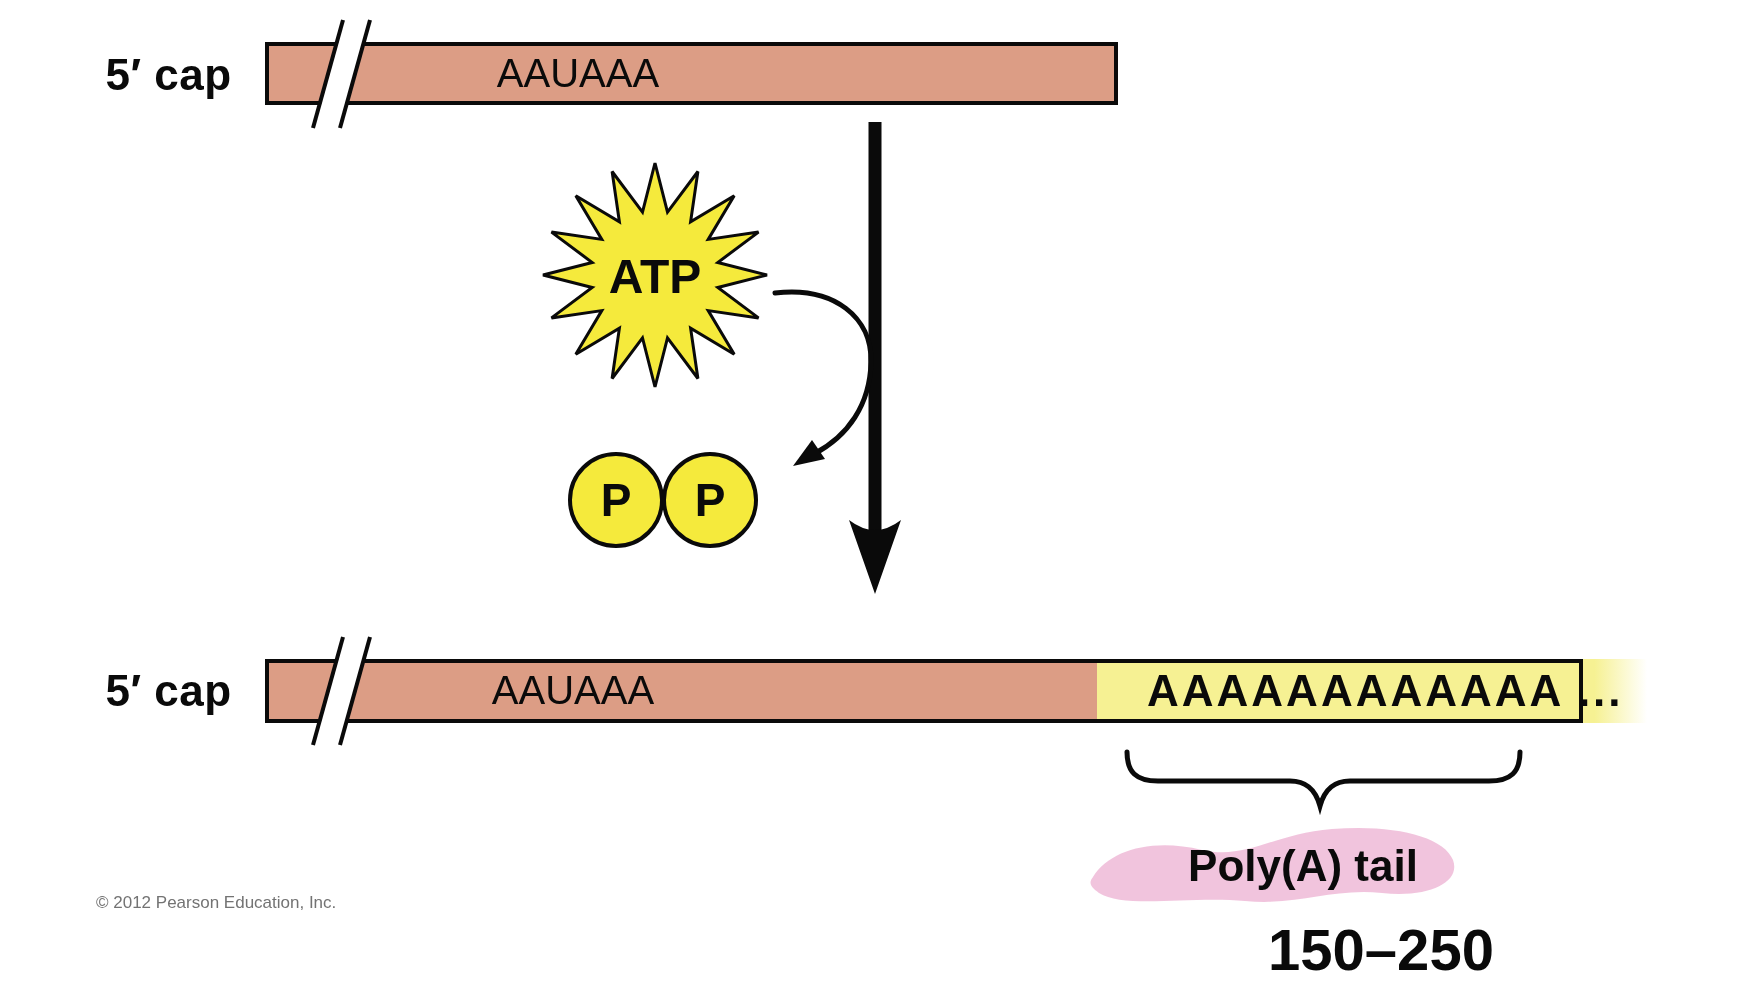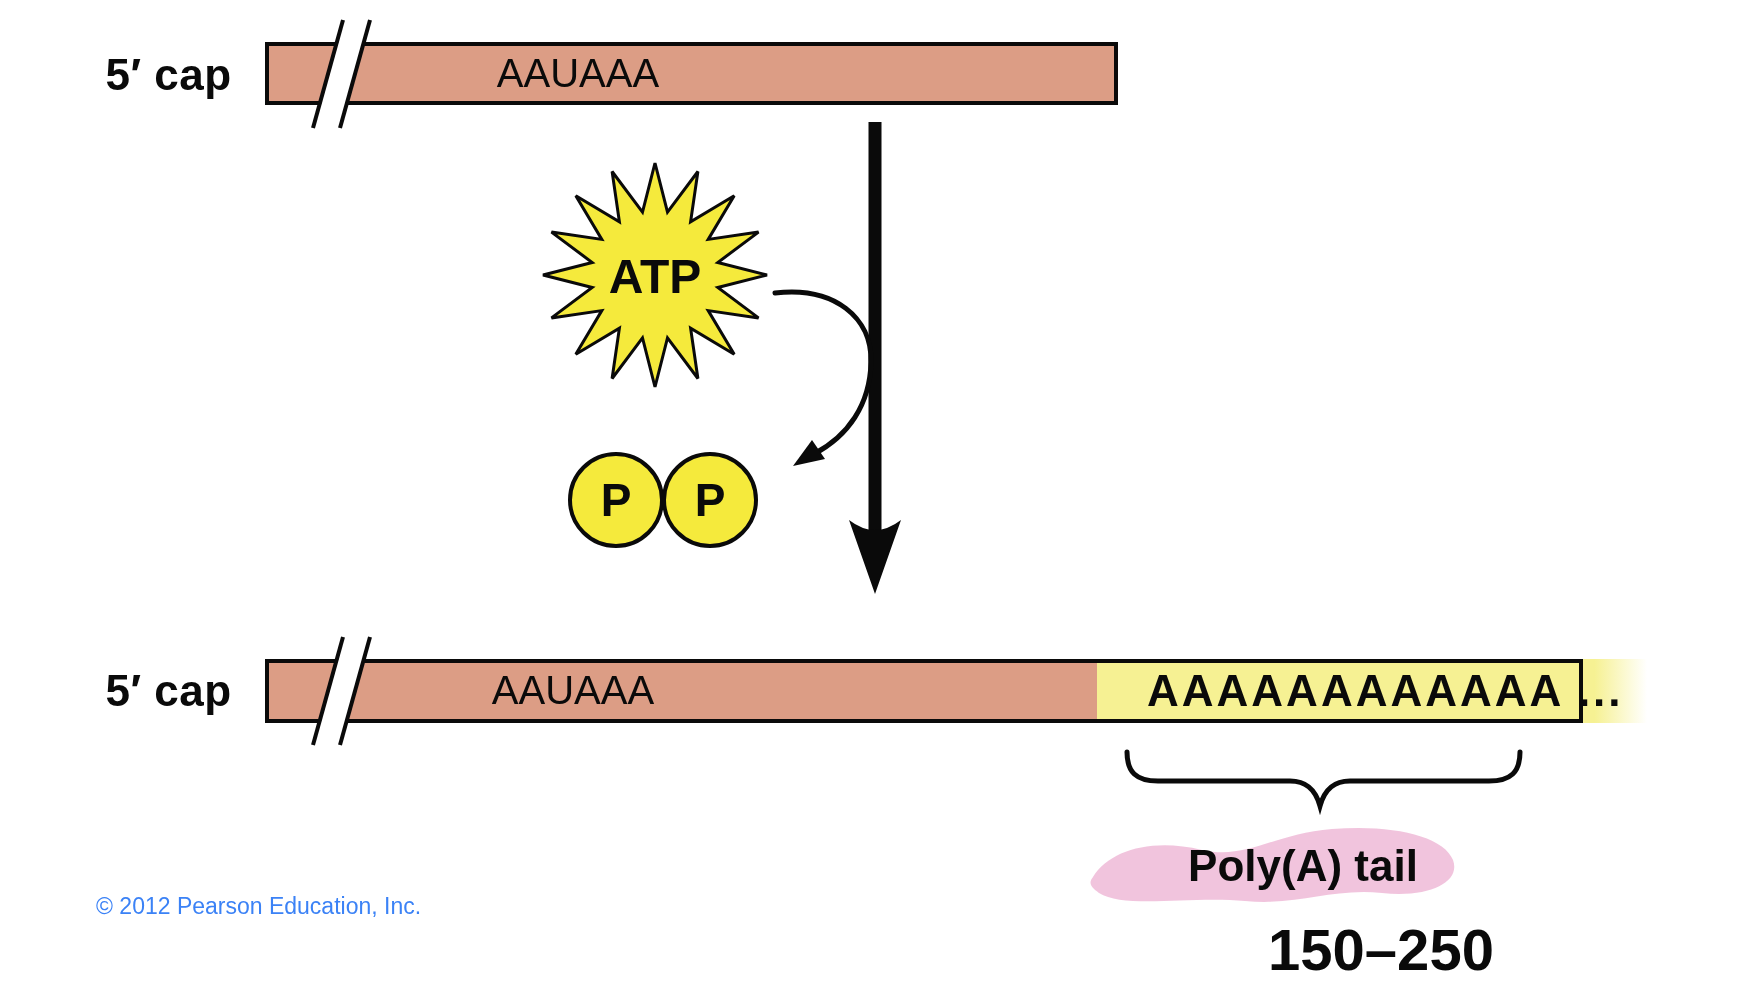--- a/index.html
+++ b/index.html
@@ -44,21 +44,21 @@
   #aauaaa-bottom  { left: 448px;  top: 661px; width: 250px; height: 58px; }
   #enzyme-label   { left: 903px;  top: 328px; font-size: 46px; font-weight: bold; white-space: nowrap; }
   #atp-label      { left: 575px;  top: 248px; width: 160px; height: 56px; font-size: 48px; font-weight: bold; text-align: center; }
   .p-label        { width: 80px; height: 60px; font-size: 46px; font-weight: bold; }
   #p-label-1      { left: 576px; top: 470px; }
   #p-label-2      { left: 670px; top: 470px; }
   #tail-seq       { left: 1106px; top: 663px; height: 56px; font-size: 44px; font-weight: bold;
                     letter-spacing: 3px; white-space: nowrap; display: flex; align-items: center; margin-left: 41px; }
   #tail-label     { left: 1128px; top: 840px; width: 350px; height: 52px; font-size: 44px; font-weight: bold; }
   #tail-length    { left: 1236px; top: 916px; width: 290px; height: 66px; font-size: 58px; font-weight: bold; }
-  #copyright      { left: 96px; top: 893px; font-size: 23px; color: #3b82f6; }
+  #copyright      { left: 96px; top: 893px; font-size: 17px; color: #737373; }
 </style>
 </head>
 <body>
 
 <div id="canvas">
 
   <div id="bars-layer">
     <div class="abs mrna-bar" id="bar-top"></div>
     <div class="abs mrna-bar" id="bar-bottom">
       <div class="seg-salmon"></div>

